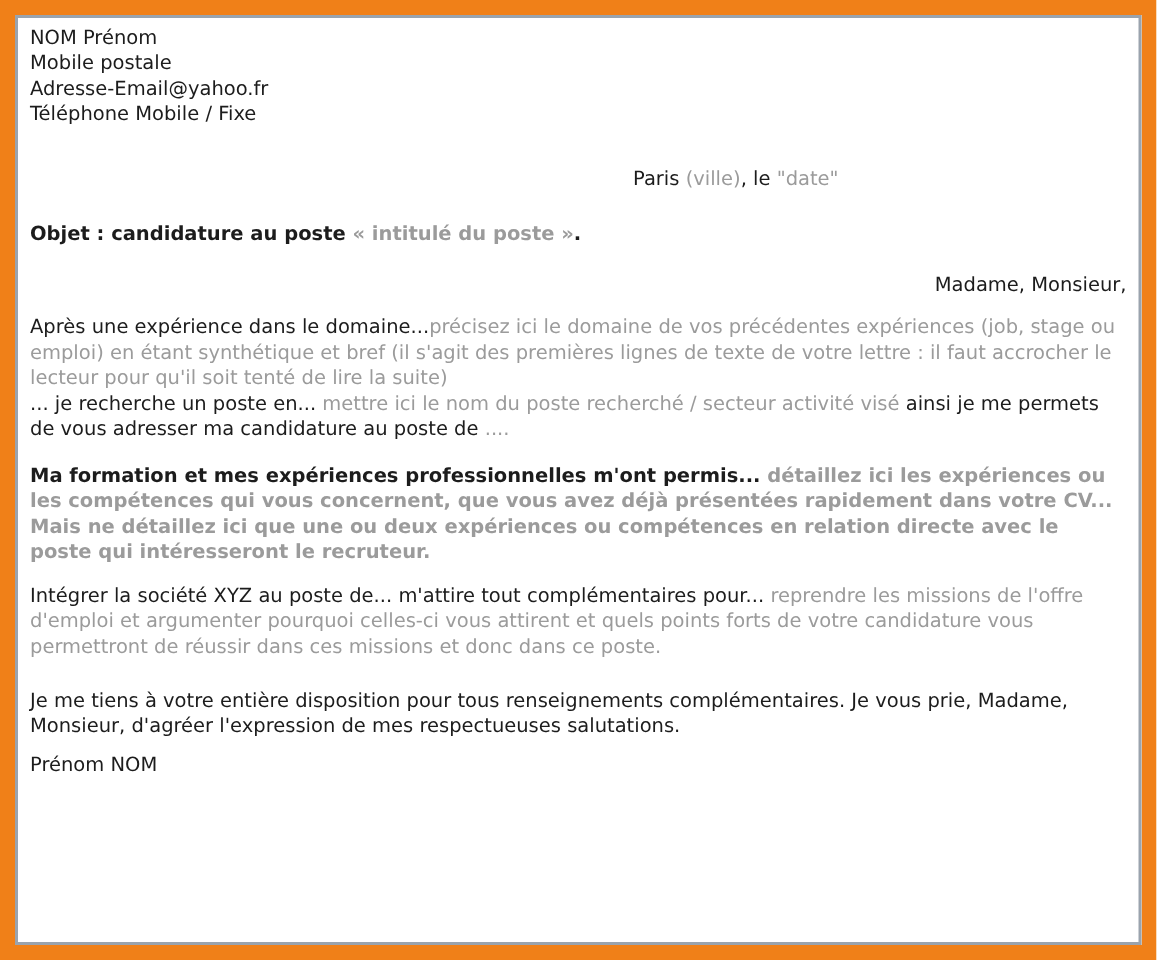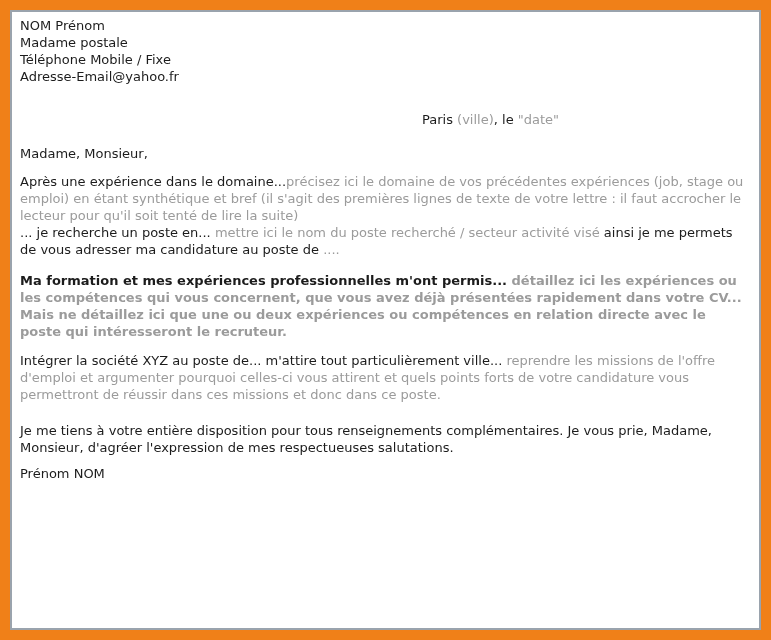--- a/index.html
+++ b/index.html
@@ -35,50 +35,51 @@
 
   .seg-b  { color: var(--text-black); }
   .seg-g  { color: var(--text-gray); }
   .seg-bb { color: var(--text-black); font-weight: bold; }
   .seg-bg { color: var(--text-gray);  font-weight: bold; }
 
   .sender-block { margin: 0; }
   .recipient-block { margin: 0 0 0 402px; }
   .date-line { margin: 26px 0 0 402px; }
   .subject-line { margin: 20px 0 0 0; font-weight: bold; }
-  .salutation { margin: 17px 0 0 0; }
+  .salutation { margin: 17px 0 0 0; text-align: right; }
   .para { margin: 11px 0 0 0; }
   .para-2 { margin: 14px 0 0 0; font-weight: bold; }
   .para-3 { margin: 12px 0 0 0; }
   .closing { margin: 19px 0 0 0; }
   .signature { margin: 9px 12px 0 0; }
 </style>
 </head>
 <body>
 
 <div class="letter-frame">
   <div class="letter-page">
 
     <div class="sender-block">
         <div>NOM Prénom</div>
-        <div>Madame postale</div>
+        <div>Mobile postale</div>
+        <div>Adresse-Email@yahoo.fr</div>
         <div>Téléphone Mobile / Fixe</div>
-        <div>Adresse-Email@yahoo.fr</div>
       </div>
 
 
     <div class="date-line"><span class="seg-b">Paris </span><span class="seg-g">(ville)</span><span class="seg-b">, le </span><span class="seg-g">"date"</span></div>
 
+    <div class="subject-line"><span class="seg-bb">Objet : candidature au poste </span><span class="seg-bg">« intitulé du poste »</span><span class="seg-bb">.</span></div>
 
     <div class="salutation">Madame, Monsieur,</div>
 
     <div class="para"><span class="seg-b">Après une expérience dans le domaine...</span><span class="seg-g">précisez ici le domaine de vos précédentes expériences (job, stage ou emploi) en étant synthétique et bref (il s'agit des premières lignes de texte de votre lettre : il faut accrocher le lecteur pour qu'il soit tenté de lire la suite)</span><br><span class="seg-b">... je recherche un poste en... </span><span class="seg-g">mettre ici le nom du poste recherché / secteur activité visé </span><span class="seg-b">ainsi je me permets de vous adresser ma candidature au poste de </span><span class="seg-g">....</span></div>
 
     <div class="para para-2"><span class="seg-b">Ma formation et mes expériences professionnelles m'ont permis... </span><span class="seg-g">détaillez ici les expériences ou les compétences qui vous concernent, que vous avez déjà présentées rapidement dans votre CV... Mais ne détaillez ici que une ou deux expériences ou compétences en relation directe avec le poste qui intéresseront le recruteur.</span></div>
 
-    <div class="para para-3"><span class="seg-b">Intégrer la société XYZ au poste de... m'attire tout particulièrement ville... </span><span class="seg-g">reprendre les missions de l'offre d'emploi et argumenter pourquoi celles-ci vous attirent et quels points forts de votre candidature vous permettront de réussir dans ces missions et donc dans ce poste.</span></div>
+    <div class="para para-3"><span class="seg-b">Intégrer la société XYZ au poste de... m'attire tout complémentaires pour... </span><span class="seg-g">reprendre les missions de l'offre d'emploi et argumenter pourquoi celles-ci vous attirent et quels points forts de votre candidature vous permettront de réussir dans ces missions et donc dans ce poste.</span></div>
 
     <div class="closing"><span class="seg-b">Je me tiens à votre entière disposition pour tous renseignements complémentaires. Je vous prie, Madame, Monsieur, d'agréer l'expression de mes respectueuses salutations.</span></div>
 
     <div class="signature">Prénom NOM</div>
 
   </div>
 </div>
 
 </body></html>

